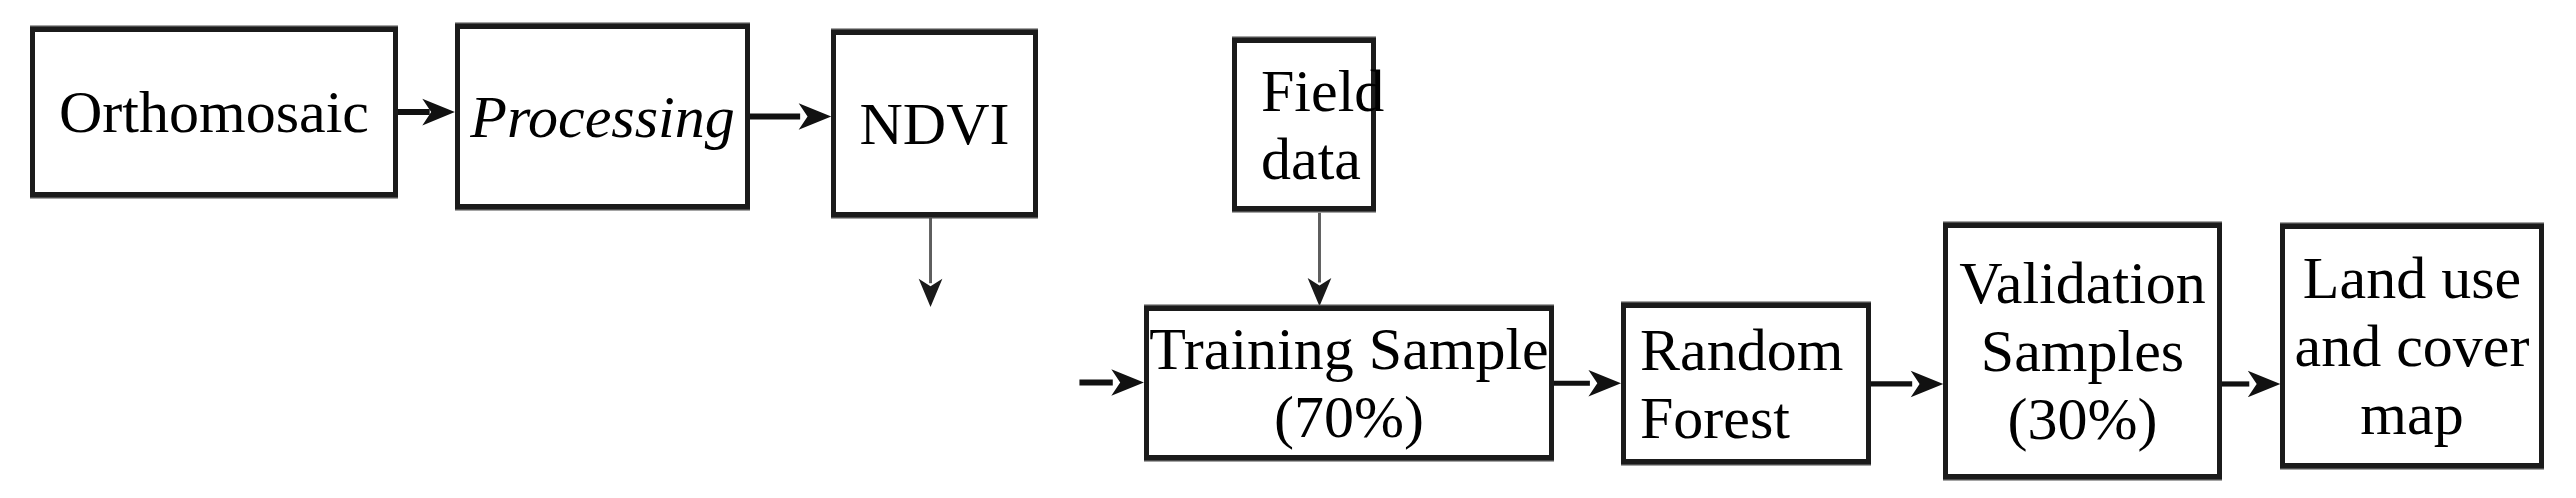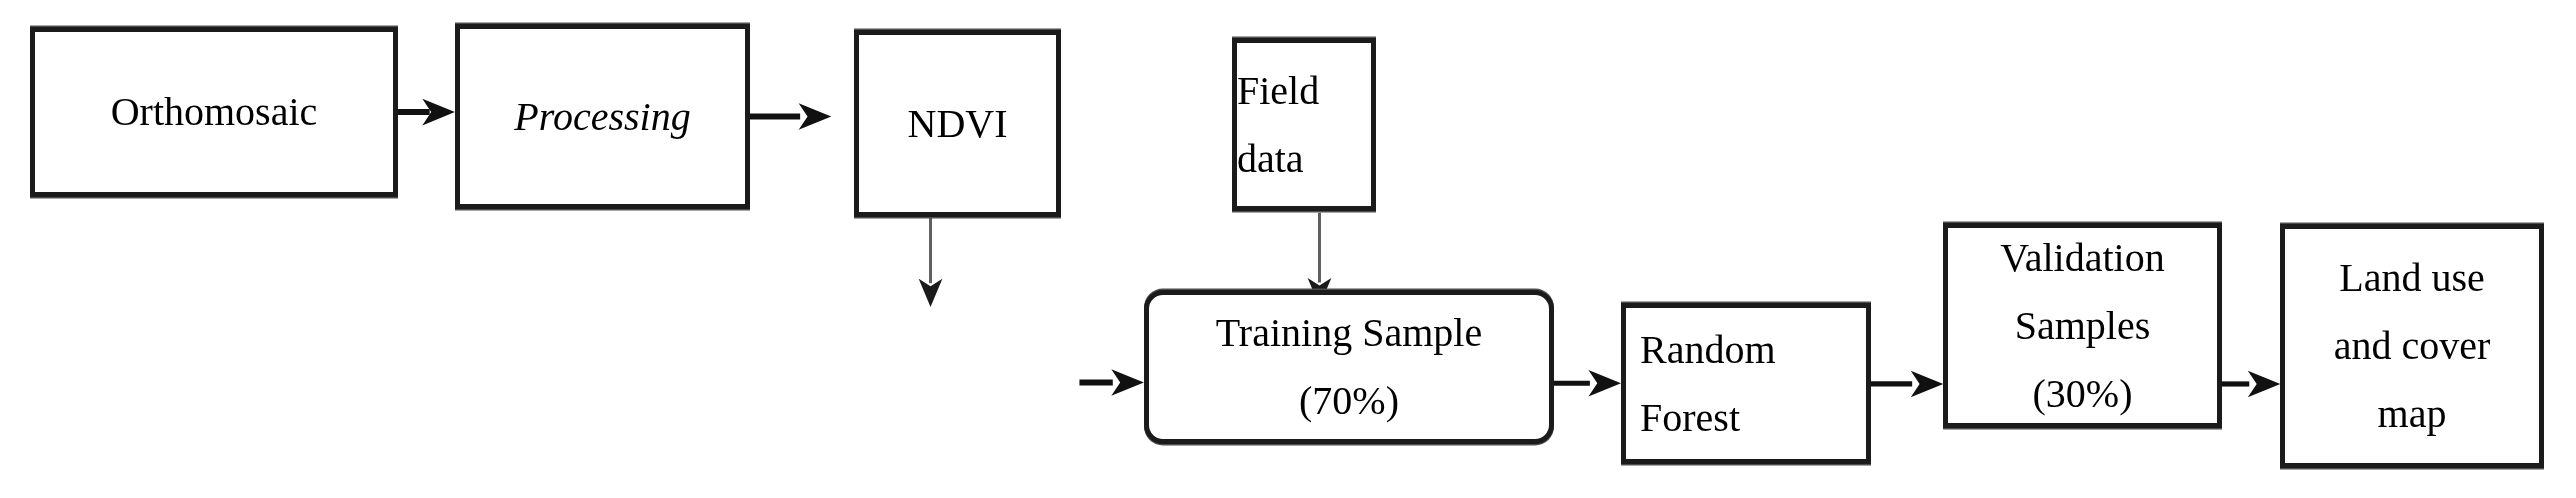--- a/index.html
+++ b/index.html
@@ -27,41 +27,41 @@
     position: absolute;
     box-sizing: border-box;
     border: 5.2px solid #1b1b1b;
     background: #ffffff;
     display: flex;
     align-items: center;
     justify-content: center;
     box-shadow: 0 -1.5px 0 #4d4d4d, 0 1.5px 0 #4d4d4d;
   }
   .node-label {
-    font-size: 40px;
+    font-size: 60px;
     line-height: 68px;
     color: #000000;
     text-align: center;
     white-space: pre-line;
   }
   .node.align-left {
     justify-content: flex-start;
   }
   .node.align-left .node-label {
     text-align: left;
   }
   
   .n-orthomosaic       { left: 30px;   top: 27px;  width: 368px; height: 170px; }
   .n-processing        { left: 455px;  top: 24.4px;  width: 295px; height: 185px; font-style: italic; }
-  .n-ndvi              { left: 831px; top: 30px;  width: 207px; height: 187px; margin-left: 23px; }
-  .n-field-data        { left: 1232px; top: 38px;  width: 144px; height: 173px; }
+  .n-ndvi              { left: 831px; top: 30px;  width: 207px; height: 187px; }
+  .n-field-data        { left: 1232px; top: 38px;  width: 144px; height: 173px; padding-left: 24px; }
   .n-classification    { left: 728px;  top: 307px; width: 352px; height: 147px; }
-  .n-training-sample   { left: 1144px; top: 290px; width: 410px; height: 154px; border-radius: 19px; }
+  .n-training-sample   { left: 1144px; top: 306px; width: 410px; height: 154px; }
   .n-random-forest     { left: 1621px; top: 303px; width: 250px; height: 161px; padding-left: 14px; }
-  .n-validation-samples{ left: 1943px; top: 223px; width: 279px; height: 205px; }
+  .n-validation-samples{ left: 1943px; top: 223px; width: 279px; height: 256px; }
   .n-land-use-map      { left: 2280px; top: 224px; width: 264px; height: 244px; }
 </style>
 </head>
 <body>
 
 <div class="canvas">
 
   <svg class="edges" width="2576" height="499" viewBox="0 0 3477 673" xmlns="http://www.w3.org/2000/svg">
 
     <g>

